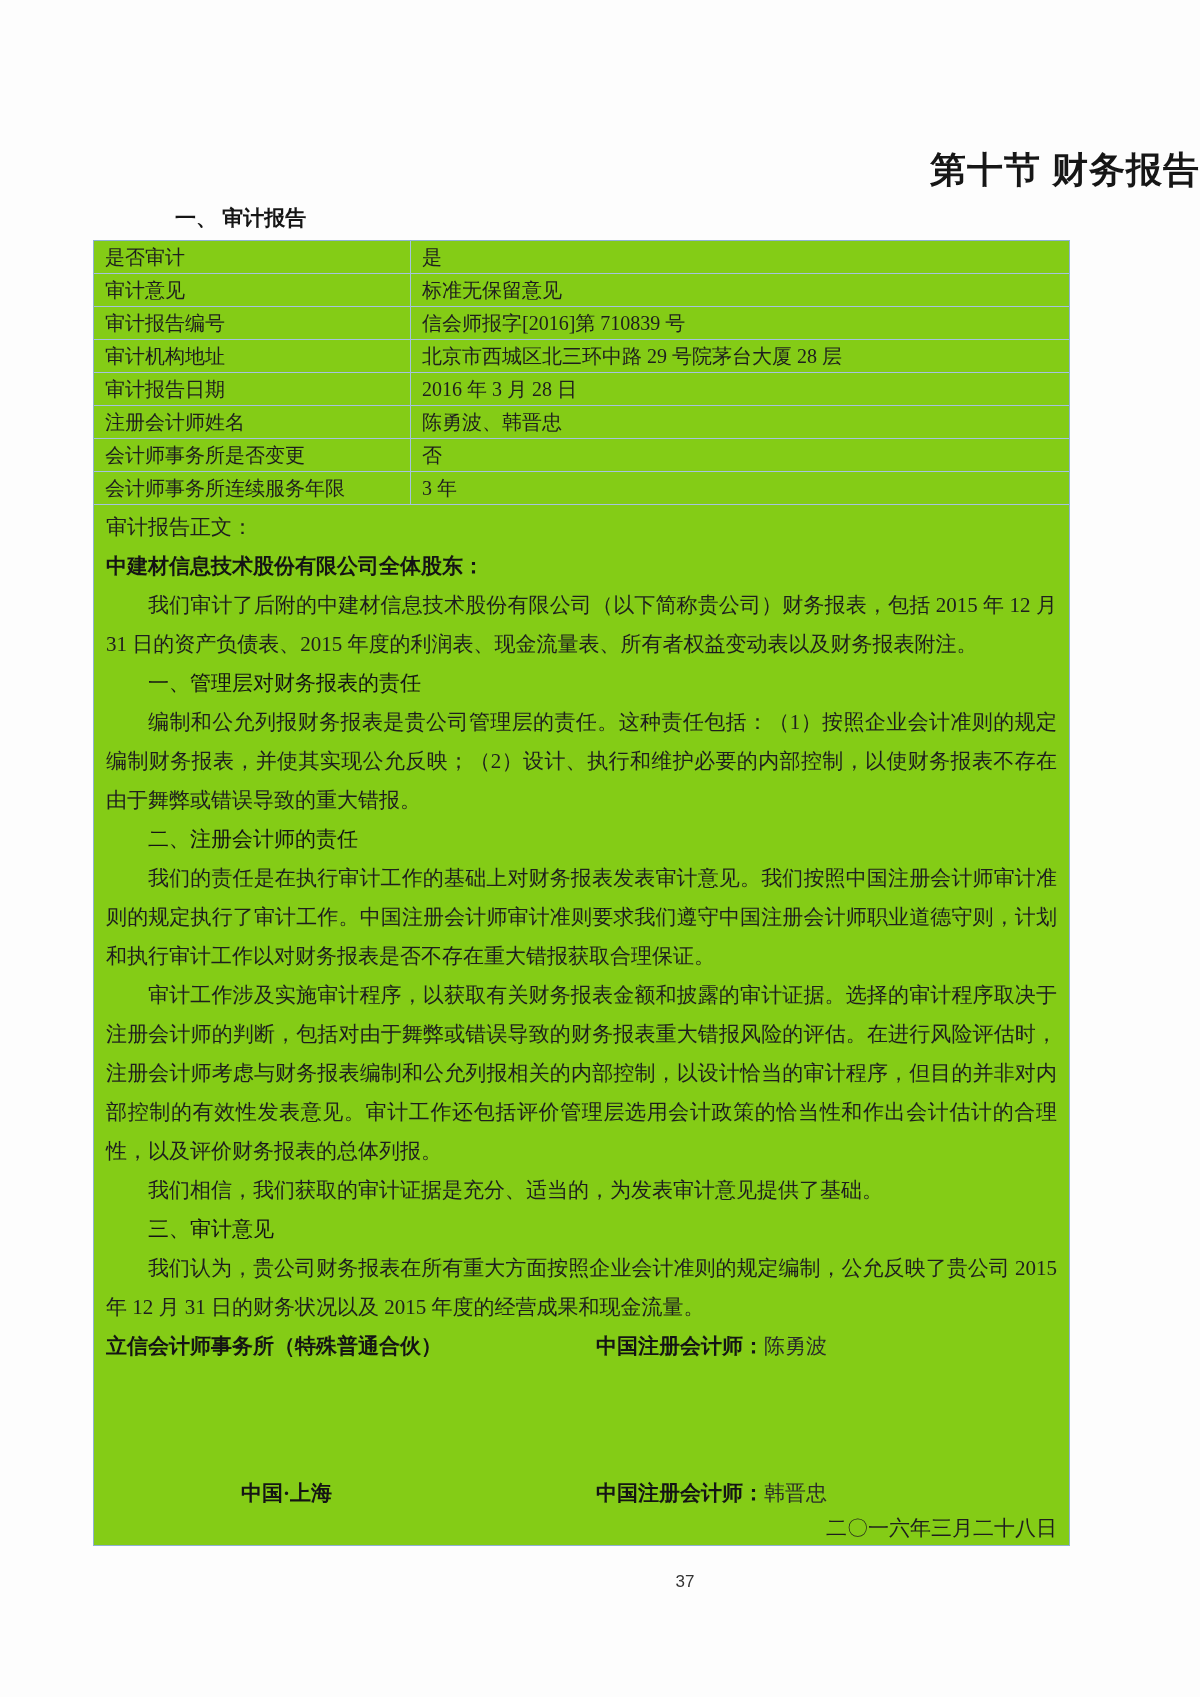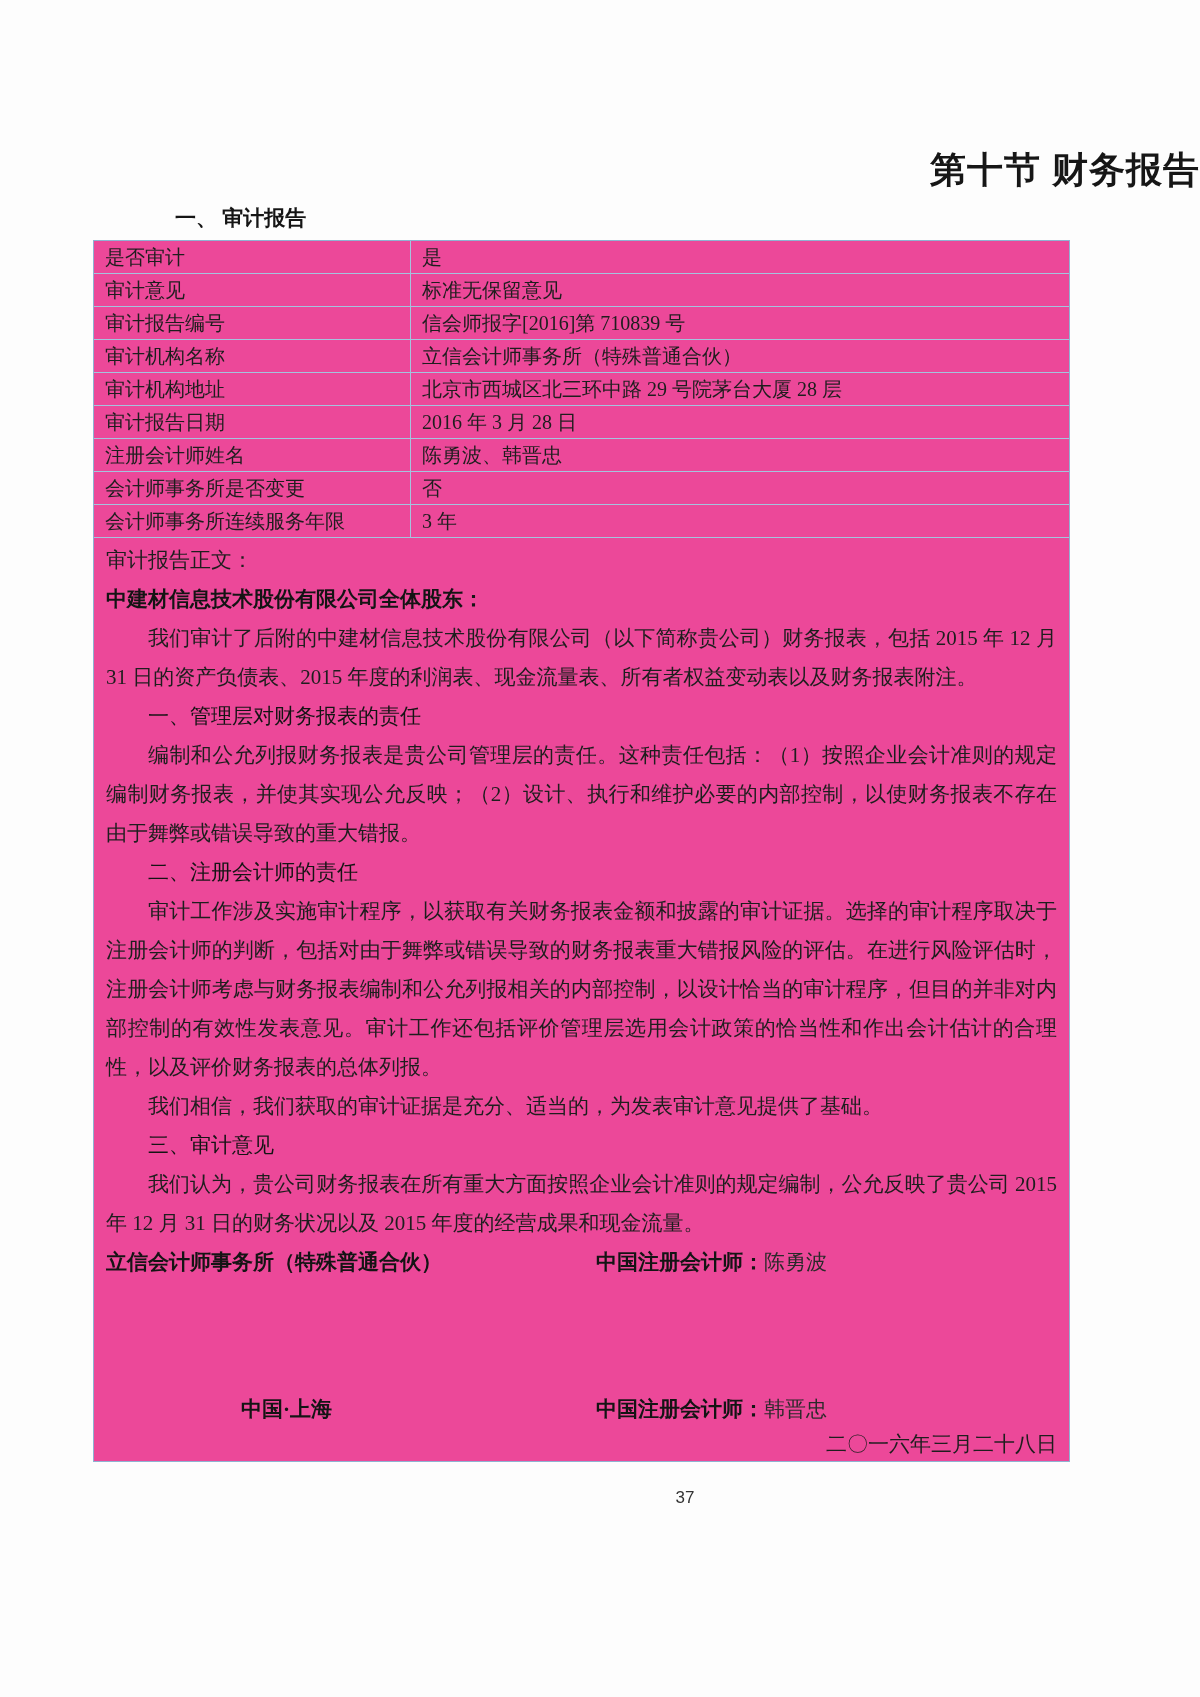--- a/index.html
+++ b/index.html
@@ -27,21 +27,21 @@
     font-weight:bold;
     font-size:21px;
     line-height:28px;
     color:#151515;
   }
   .content-box{
     margin:8px 0 0 93px;
     width:977px;
     border:1px solid #8fb2d2;
     box-sizing:border-box;
-    background:#ec4899;
+    background:#84cc16;
   }
   table.audit-table{
     border-collapse:collapse;
     width:100%;
     table-layout:fixed;
   }
   table.audit-table td{
     height:32px;
     font-size:20px;
     padding:0 0 0 11px;
@@ -106,24 +106,20 @@
         </tr>
         <tr>
           <td class="cell-label">审计意见</td>
           <td class="cell-value">标准无保留意见</td>
         </tr>
         <tr>
           <td class="cell-label">审计报告编号</td>
           <td class="cell-value">信会师报字[2016]第 710839 号</td>
         </tr>
         <tr>
-          <td class="cell-label">审计机构名称</td>
-          <td class="cell-value">立信会计师事务所（特殊普通合伙）</td>
-        </tr>
-        <tr>
           <td class="cell-label">审计机构地址</td>
           <td class="cell-value">北京市西城区北三环中路 29 号院茅台大厦 28 层</td>
         </tr>
         <tr>
           <td class="cell-label">审计报告日期</td>
           <td class="cell-value">2016 年 3 月 28 日</td>
         </tr>
         <tr>
           <td class="cell-label">注册会计师姓名</td>
           <td class="cell-value">陈勇波、韩晋忠</td>
@@ -139,20 +135,21 @@
       </tbody>
     </table>
 
     <div class="report-body">
       <p class="plain-line">审计报告正文：</p>
       <p class="addressee">中建材信息技术股份有限公司全体股东：</p>
       <p class="para">我们审计了后附的中建材信息技术股份有限公司（以下简称贵公司）财务报表，包括 2015 年 12 月 31 日的资产负债表、2015 年度的利润表、现金流量表、所有者权益变动表以及财务报表附注。</p>
       <p class="sub-heading">一、管理层对财务报表的责任</p>
       <p class="para">编制和公允列报财务报表是贵公司管理层的责任。这种责任包括：（1）按照企业会计准则的规定编制财务报表，并使其实现公允反映；（2）设计、执行和维护必要的内部控制，以使财务报表不存在由于舞弊或错误导致的重大错报。</p>
       <p class="sub-heading">二、注册会计师的责任</p>
+      <p class="para">我们的责任是在执行审计工作的基础上对财务报表发表审计意见。我们按照中国注册会计师审计准则的规定执行了审计工作。中国注册会计师审计准则要求我们遵守中国注册会计师职业道德守则，计划和执行审计工作以对财务报表是否不存在重大错报获取合理保证。</p>
       <p class="para">审计工作涉及实施审计程序，以获取有关财务报表金额和披露的审计证据。选择的审计程序取决于注册会计师的判断，包括对由于舞弊或错误导致的财务报表重大错报风险的评估。在进行风险评估时，注册会计师考虑与财务报表编制和公允列报相关的内部控制，以设计恰当的审计程序，但目的并非对内部控制的有效性发表意见。审计工作还包括评价管理层选用会计政策的恰当性和作出会计估计的合理性，以及评价财务报表的总体列报。</p>
       <p class="para">我们相信，我们获取的审计证据是充分、适当的，为发表审计意见提供了基础。</p>
       <p class="sub-heading">三、审计意见</p>
       <p class="para">我们认为，贵公司财务报表在所有重大方面按照企业会计准则的规定编制，公允反映了贵公司 2015 年 12 月 31 日的财务状况以及 2015 年度的经营成果和现金流量。</p>
 
       <div class="sig-row sig-row-1">
         <div class="sig-left">立信会计师事务所（特殊普通合伙）</div>
         <div><span class="sig-label">中国注册会计师：</span><span class="sig-name">陈勇波</span></div>
       </div>
 

